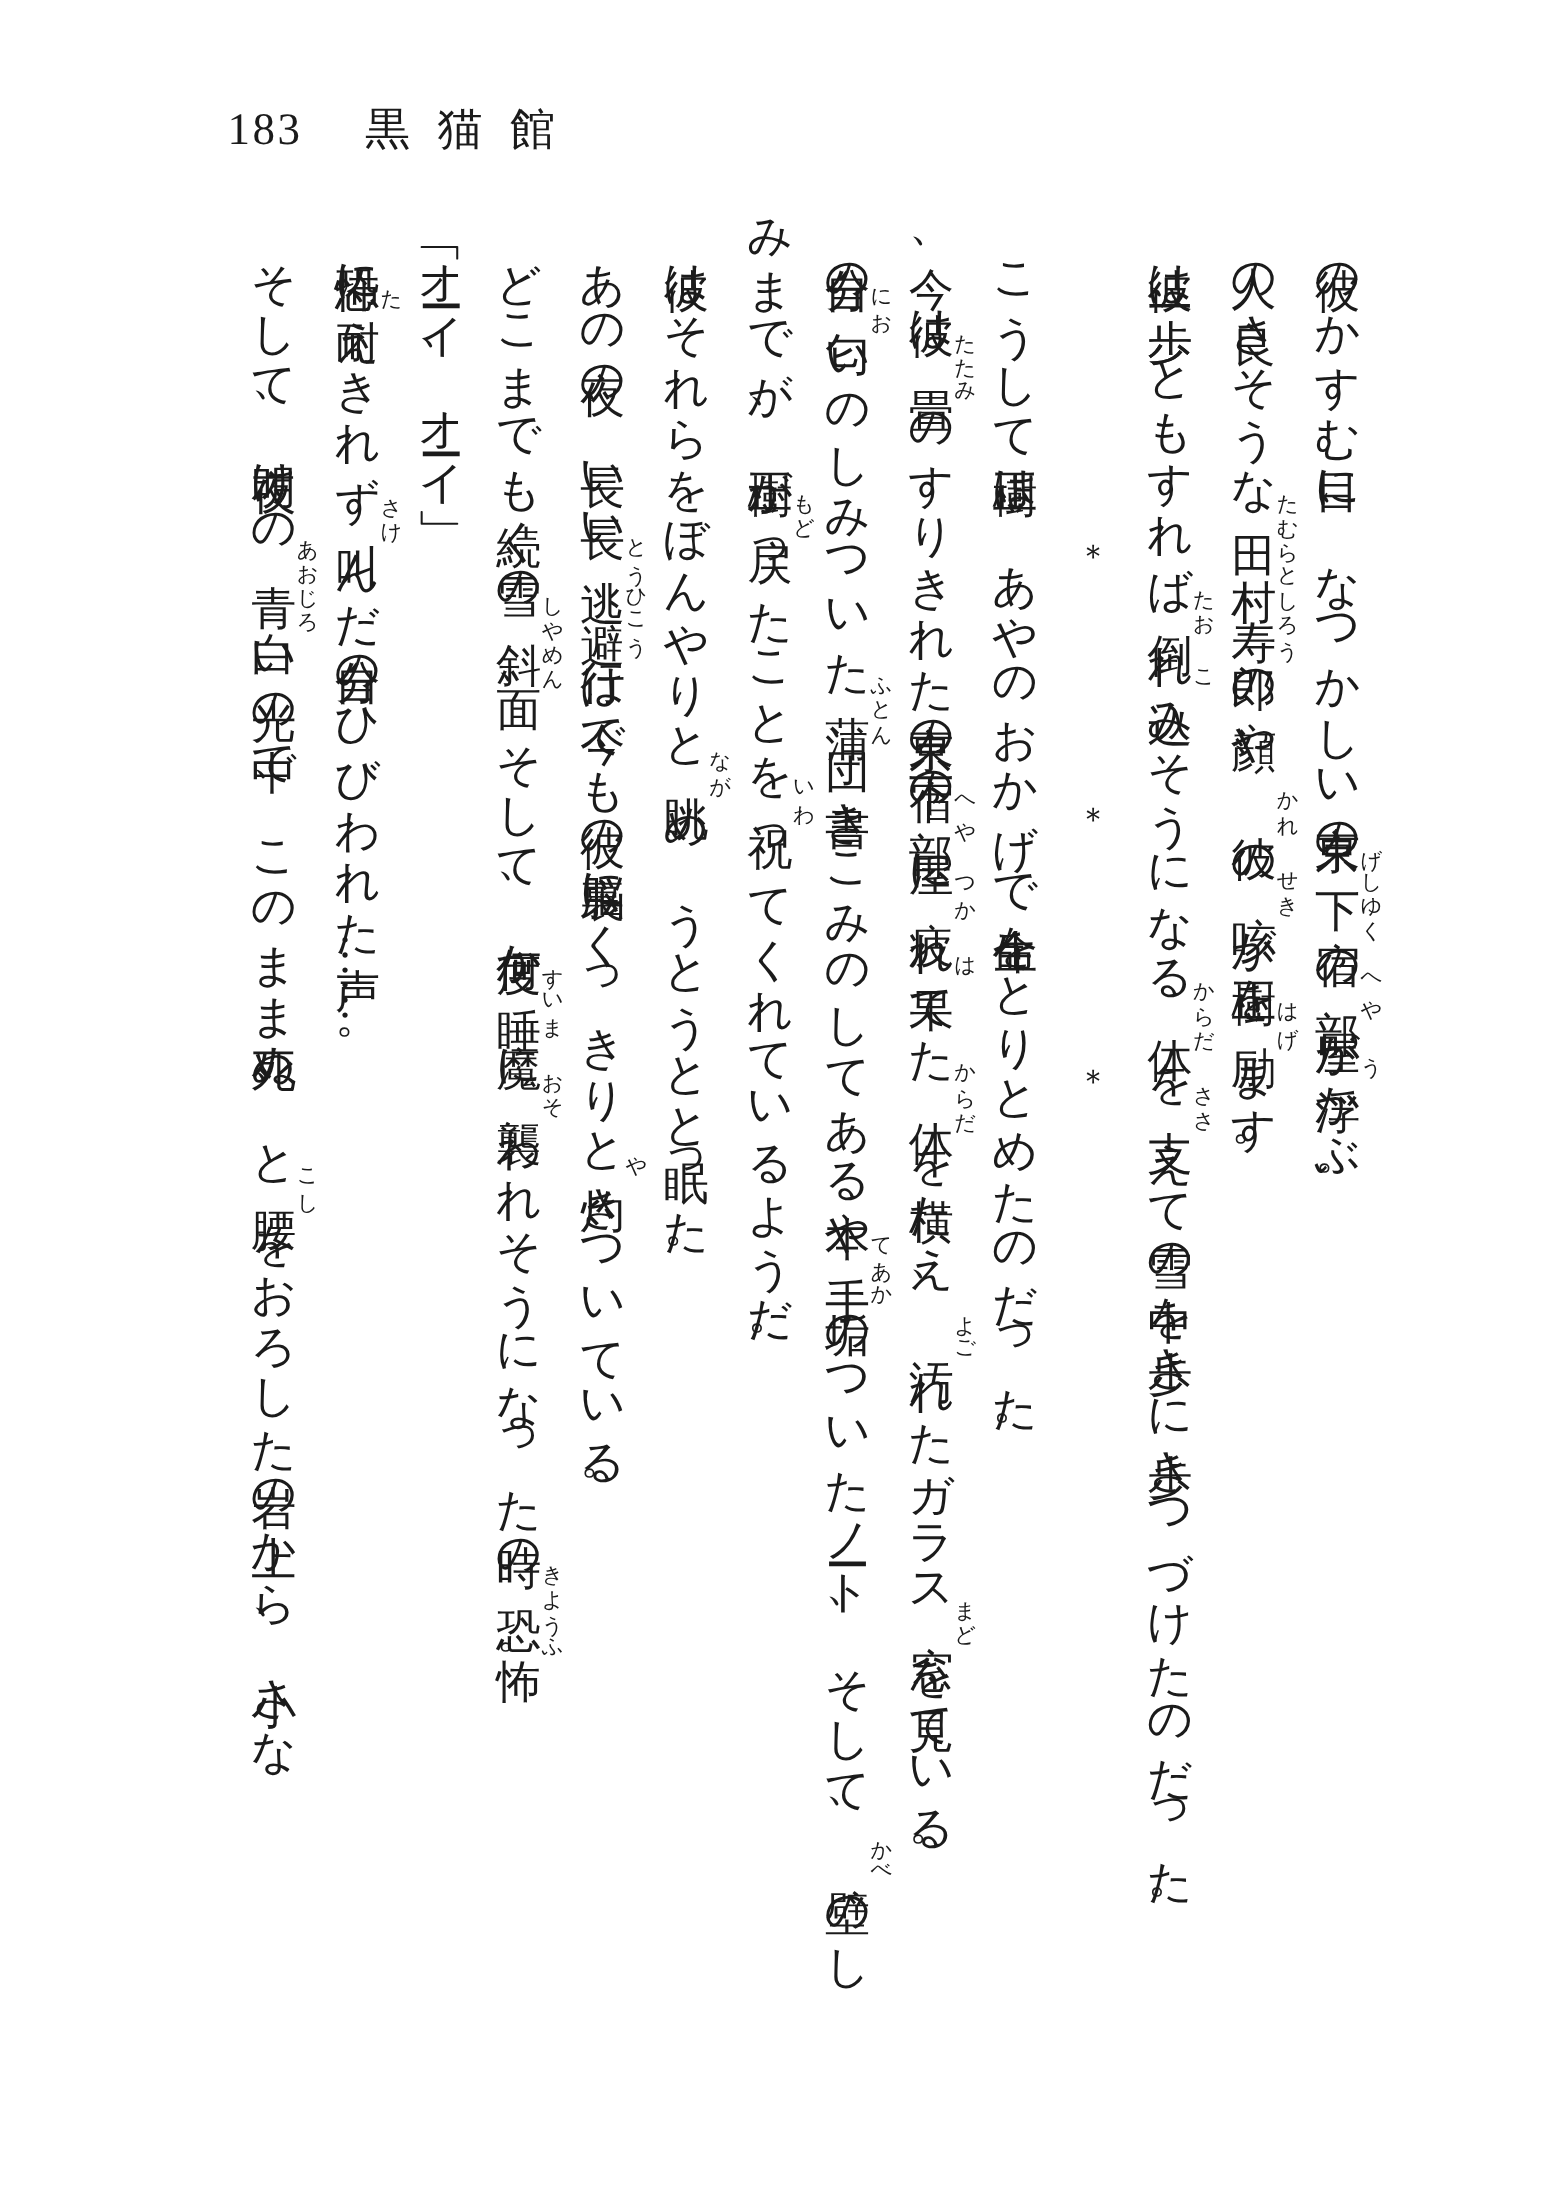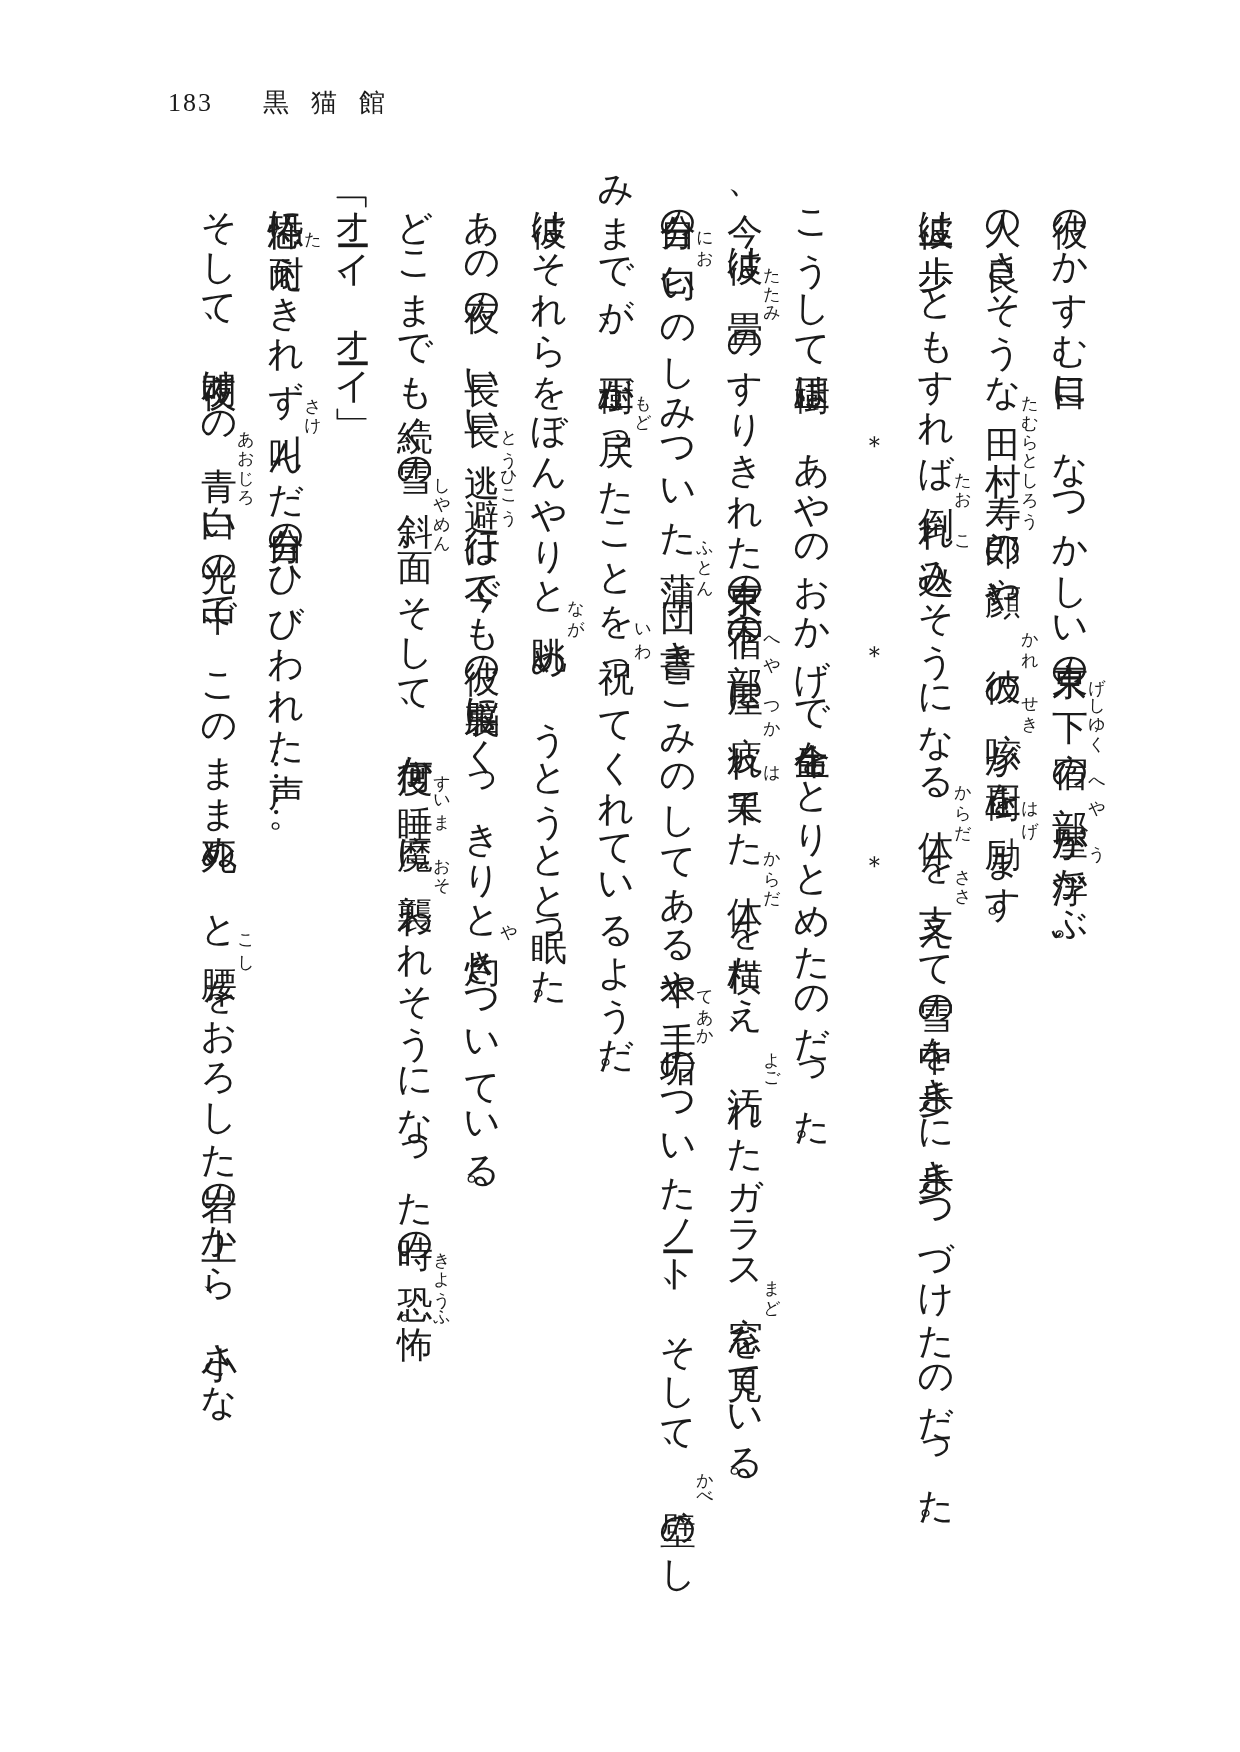--- a/index.html
+++ b/index.html
@@ -9,22 +9,22 @@
     height: 1752px;
     background: #ffffff;
     color: #1b1b1b;
     font-family: "Liberation Serif", "DejaVu Serif", serif;
     overflow: hidden;
   }
   
   .running-head {
     position: absolute;
     top: 86px;
-    left: 168px;
-    font-size: 26px;
+    left: 182px;
+    font-size: 36px;
     line-height: 34px;
     white-space: nowrap;
   }
   .page-num { letter-spacing: 2px; }
   .book-title { margin-left: 50px; letter-spacing: 22px; }
   
   .text-block {
     position: absolute;
     top: 150px;
     right: 134px;

